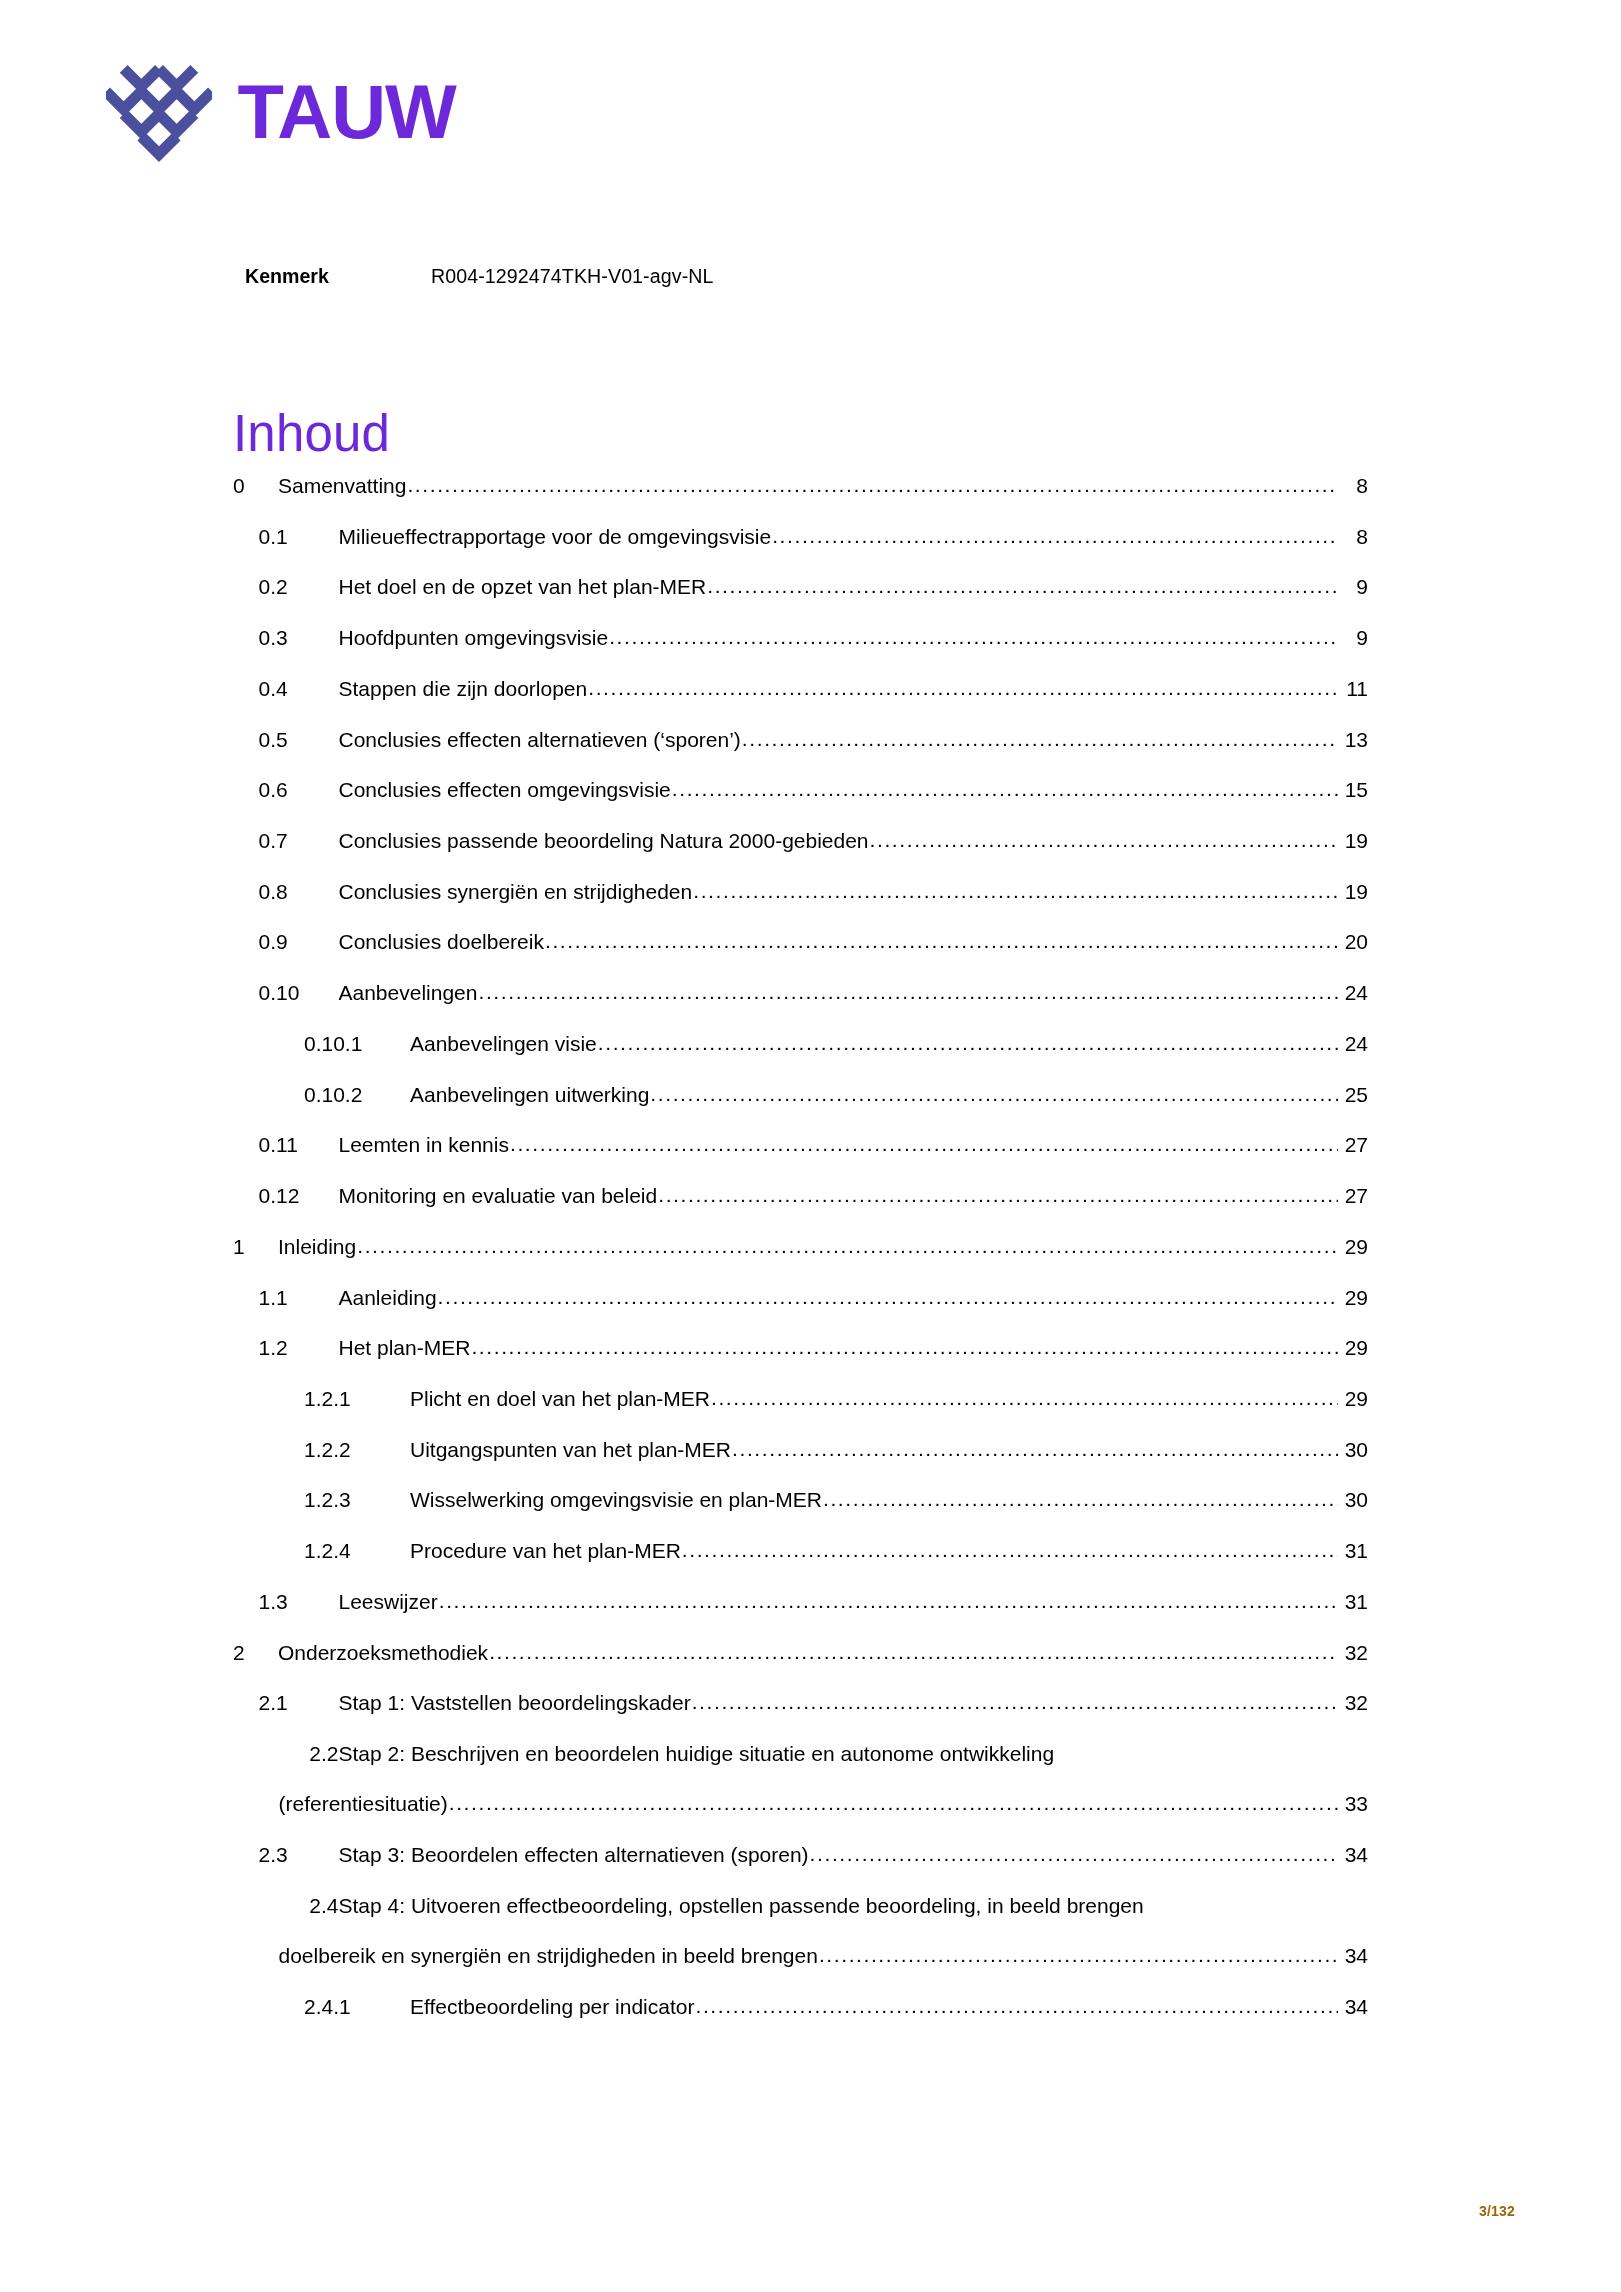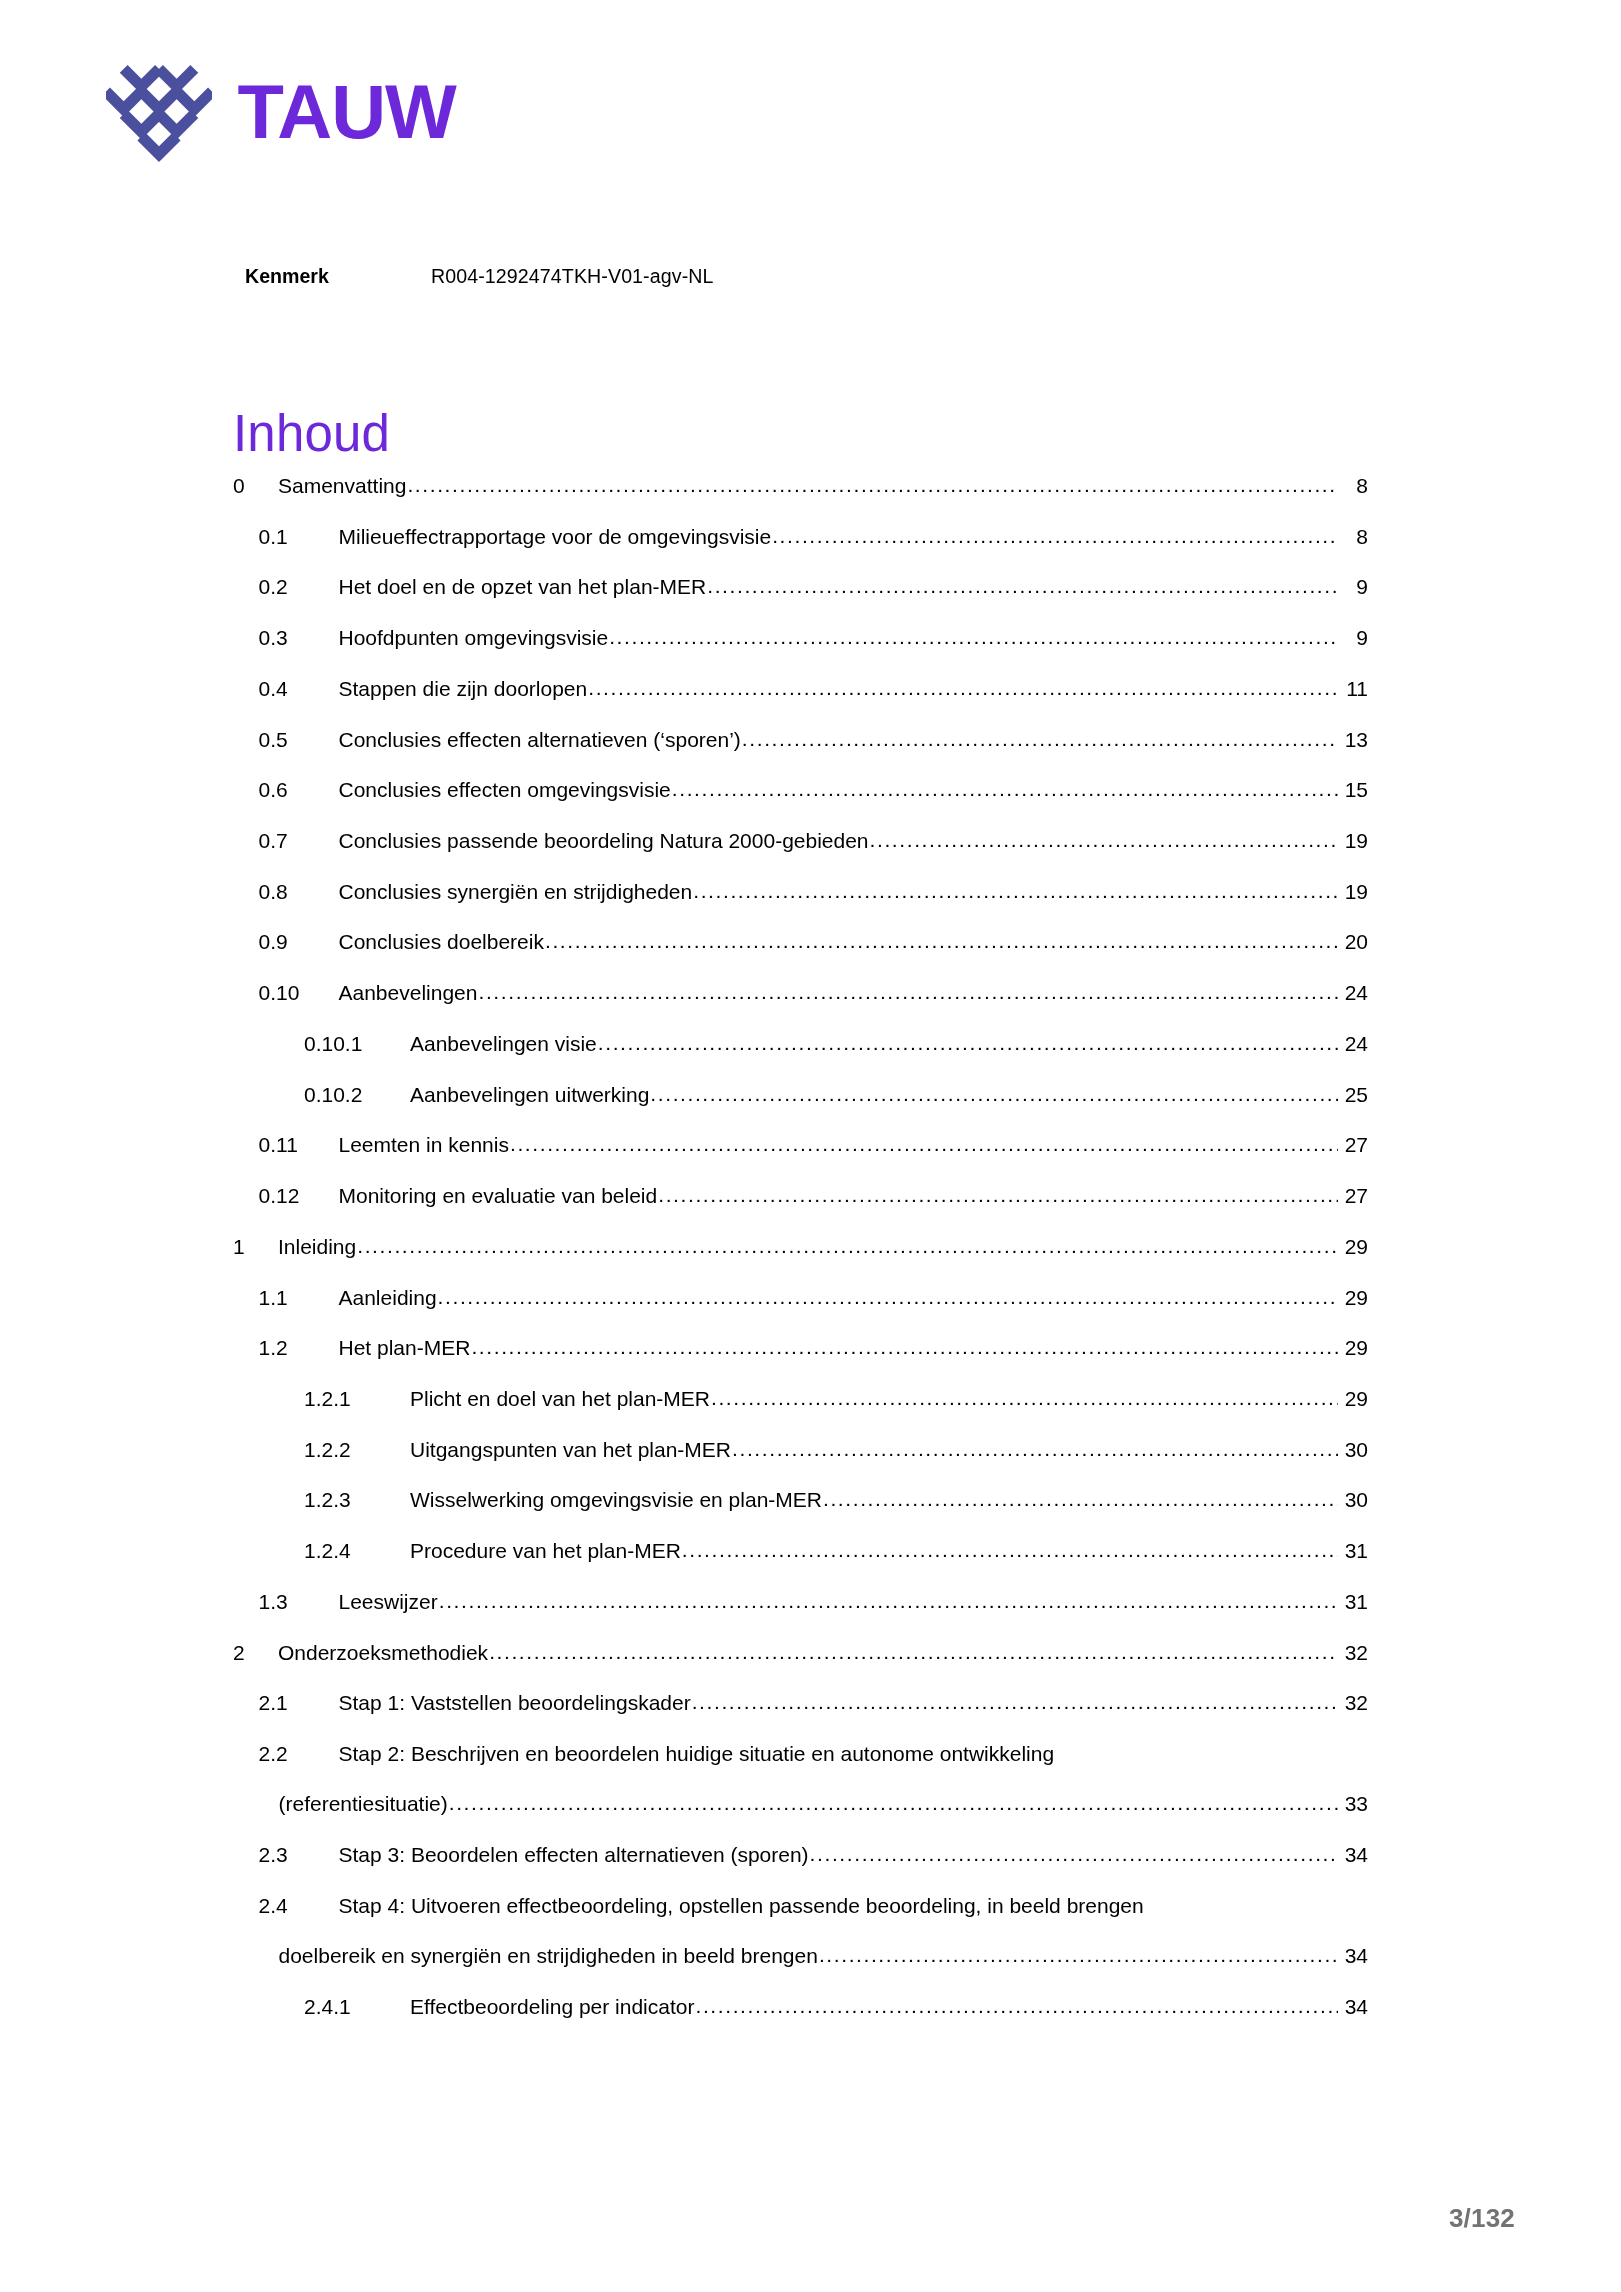--- a/index.html
+++ b/index.html
@@ -124,38 +124,39 @@
   }
 
   
   .toc-entry.wrap {
     display: block;
     white-space: normal;
   }
   .toc-entry.wrap .wrap-line1 {
     display: flex;
     align-items: baseline;
+    text-align: right;
   }
   .toc-entry.wrap .wrap-line2 {
     display: flex;
     align-items: center;
     margin-top: 22.5px;
     margin-left: 20px;
   }
   .toc-entry.wrap .wrap-line1 .toc-text { white-space: nowrap; }
   .toc-entry.wrap .wrap-line2 .toc-text { white-space: nowrap; }
 
   
   .footer-page {
     position: absolute;
     right: 106px;
     top: 2203px;
-    font-size: 26px;
+    font-size: 14px;
     font-weight: bold;
-    color: #737373;
+    color: #a16207;
     letter-spacing: 0.2px;
   }
 </style>
 </head>
 <body>
 
 <div class="page">
 
   <div class="logo-block">
     <svg class="logo-mark" viewBox="0 0 108 104" aria-hidden="true">

